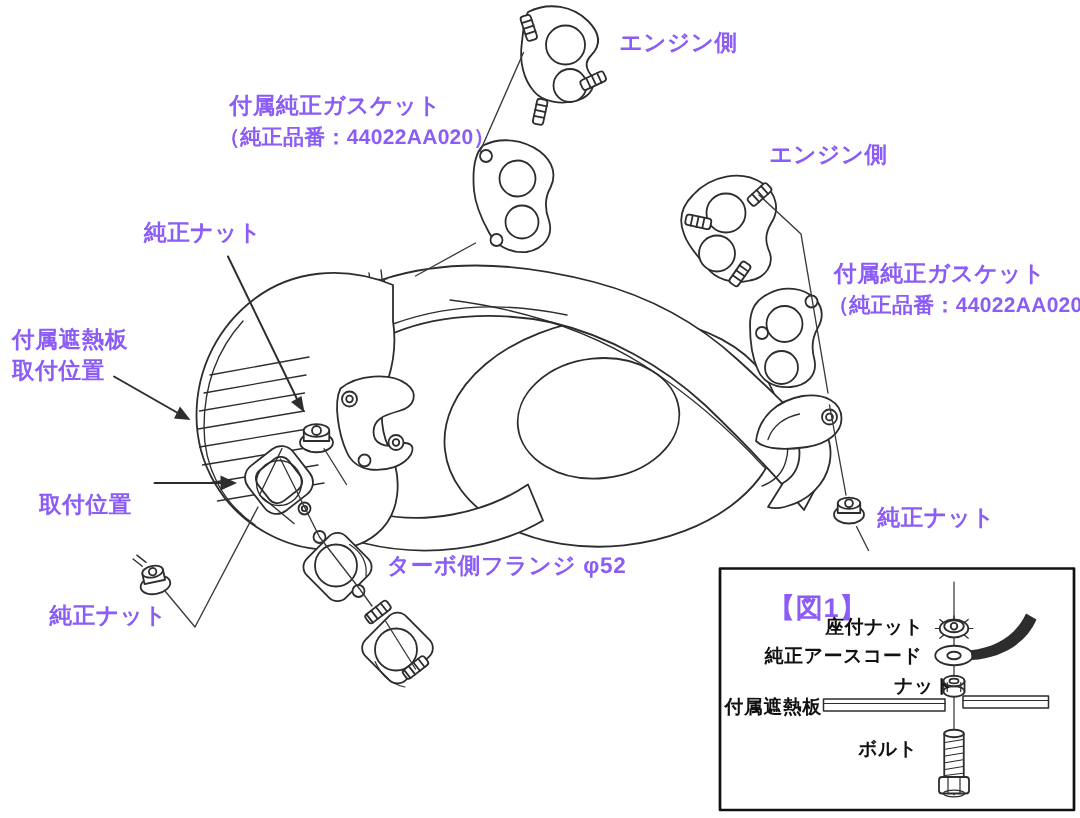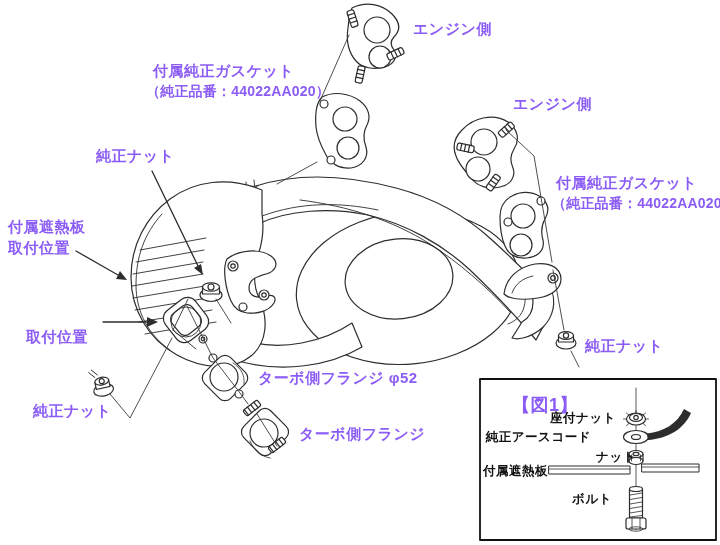--- a/index.html
+++ b/index.html
@@ -289,24 +289,23 @@
 
   <div class="lbl" style="left:8px;top:218px;">付属遮熱板</div>
   <div class="lbl" style="left:8px;top:239px;">取付位置</div>
 
   <div class="lbl" style="left:26px;top:328px;">取付位置</div>
 
   <div class="lbl" style="left:33px;top:402px;">純正ナット</div>
 
   <div class="lbl" style="left:258px;top:369px;">ターボ側フランジ φ52</div>
 
-  <div class="lbl" style="left:299px;top:425px;">ターボ側フランジ</div>
 
   <div class="lbl" style="left:585px;top:337px;">純正ナット</div>
 
   <div class="lbl" style="left:512px;top:394px;font-size:18px;">【図1】</div>
   <div class="lbl-sm ra" style="left:546px;top:411px;width:70px;">座付ナット</div>
-  <div class="lbl-sm ra" style="left:484px;top:430px;width:107px;font-family:Liberation Serif, serif;">純正アースコード</div>
+  <div class="lbl-sm ra" style="left:508px;top:430px;width:107px;font-family:Liberation Serif, serif;">純正アースコード</div>
   <div class="lbl-sm ra" style="left:596px;top:450px;width:40px;">ナット</div>
   <div class="lbl-sm" style="left:483px;top:464px;">付属遮熱板</div>
   <div class="lbl-sm ra" style="left:572px;top:492px;width:40px;">ボルト</div>
 
 </div>
 
 </body></html>

